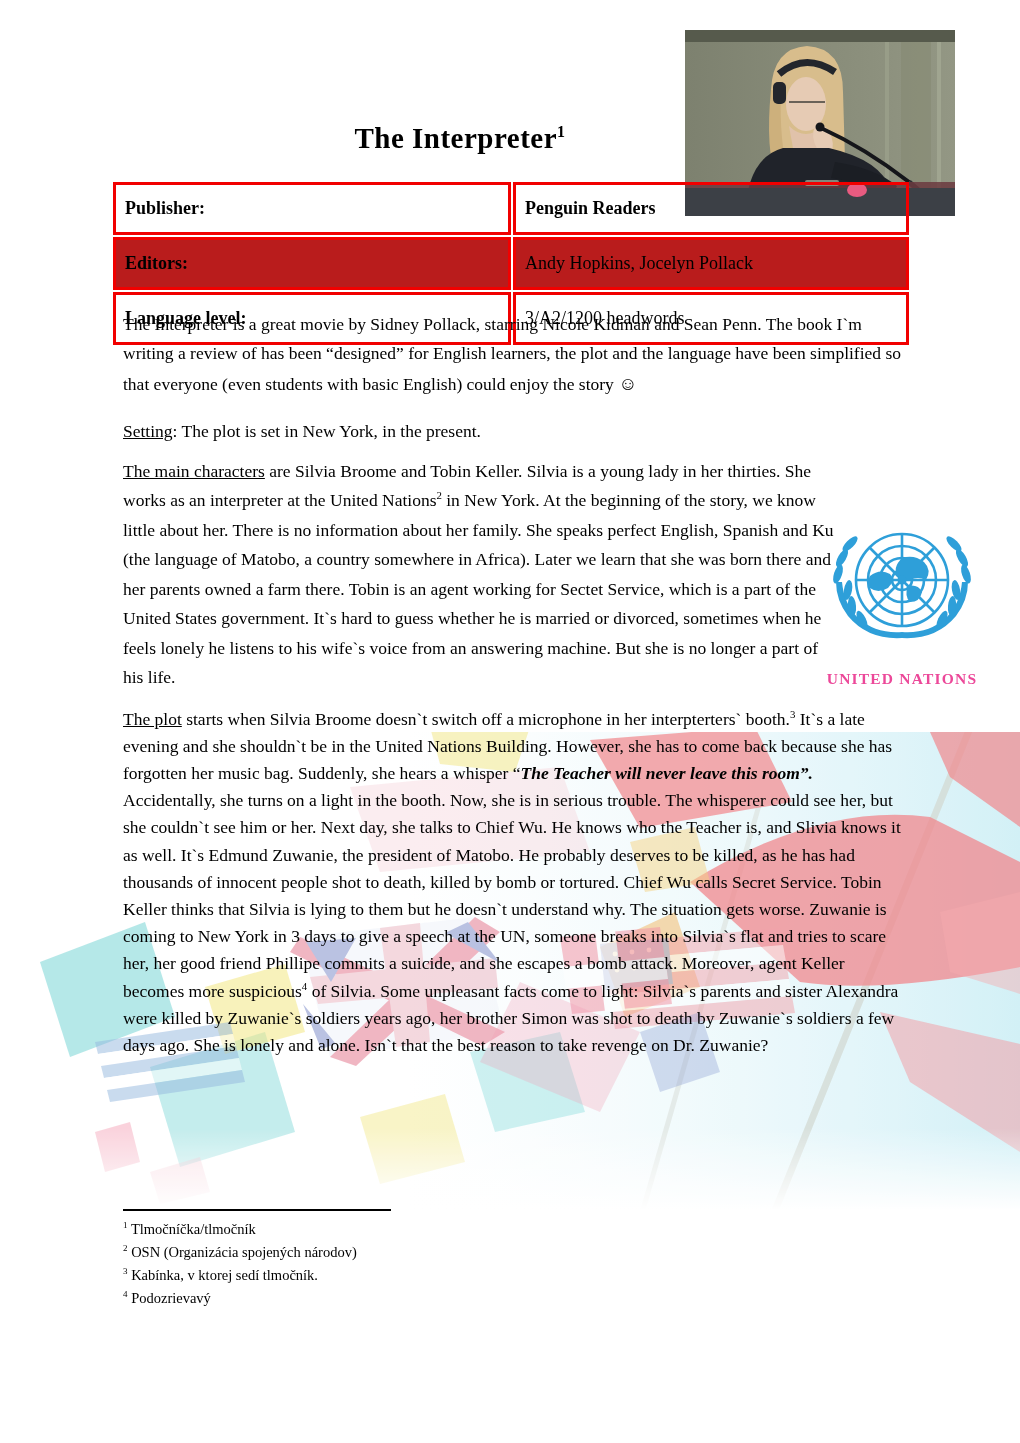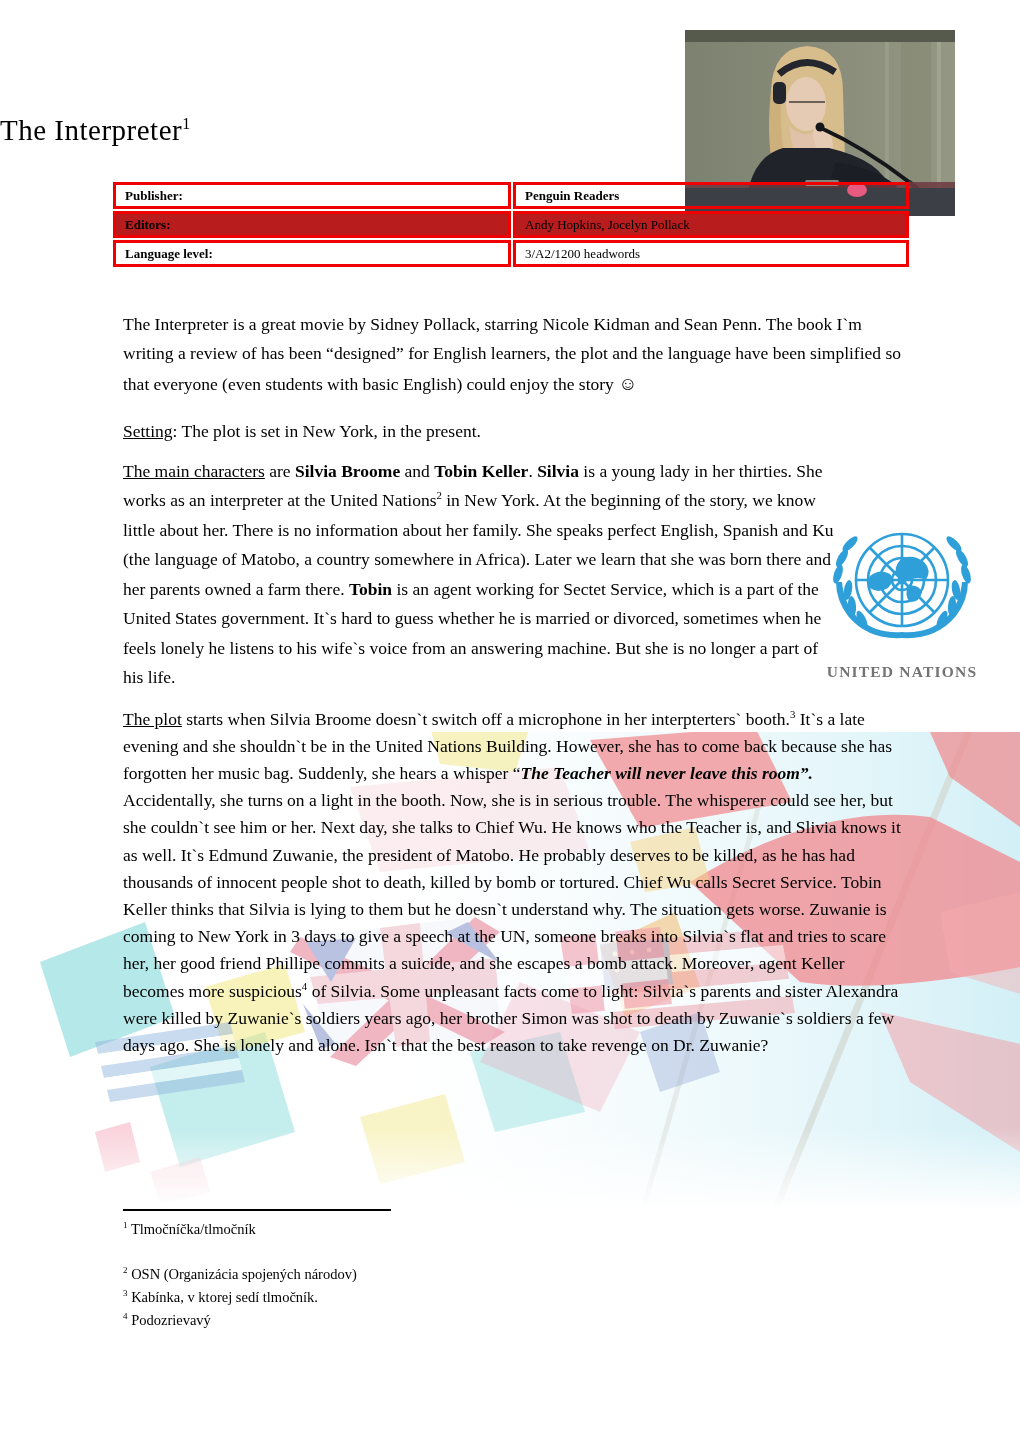--- a/index.html
+++ b/index.html
@@ -6,60 +6,60 @@
   .page{
     position:relative;width:1020px;height:1443px;background:#ffffff;
     font-family:"Liberation Serif",serif;color:#000;overflow:hidden;
   }
   
   .flags{position:absolute;left:0;top:732px;width:1020px;height:478px;z-index:0;}
   
   .photo{position:absolute;left:685px;top:30px;width:270px;height:186px;z-index:1;}
   
   .title{
-    position:absolute;left:0;top:114px;width:920px;text-align:left;
-    font-size:29px;font-weight:normal;z-index:3;letter-spacing:.5px;
+    position:absolute;left:0;top:122px;width:920px;text-align:center;
+    font-size:29px;font-weight:bold;z-index:3;letter-spacing:.5px;
   }
   .title sup{font-size:.55em;}
   
   .info-table{
     position:absolute;left:111px;top:180px;z-index:2;
     border-collapse:separate;border-spacing:2px;
   }
   .info-table td{
-    border:3px solid #f10000;font-size:13px;padding:0 9px;height:21px;
+    border:3px solid #f10000;font-size:18px;padding:13px 9px;height:21px;
     vertical-align:middle;background:transparent;font-family:Liberation Serif, serif;
   }
   .col-l{width:374px;font-weight:bold;}
   .col-r{width:372px;}
   .row-editors td{background:#b91c1c;}
   .v-bold{font-weight:bold;margin-left:44px;}
   
   .body-text{position:absolute;left:123px;top:310px;width:780px;z-index:3;
     font-size:17.5px;line-height:29.4px;}
   .body-text p{margin:0;}
   .para-setting{margin-top:18px !important;}
   .para-characters{margin-top:10px !important;width:715px;line-height:29.5px;}
   .para-plot{margin-top:13px !important;line-height:27.2px;}
   .u{text-decoration:underline;}
-  .b{font-weight:700;text-align:right;}
+  .b{font-weight:400;text-align:right;}
   .bi{font-weight:700;font-style:italic;}
   .smiley{font-size:19px;}
   .body-text sup,.footnotes sup{font-size:.62em;line-height:0;}
   
   .un{position:absolute;left:812px;top:524px;width:180px;z-index:2;text-align:center;}
   .un-caption{
-    color:#737373;font-size:15.5px;font-weight:bold;letter-spacing:1.2px;
-    margin-top:11px;white-space:nowrap;
+    color:#ec4899;font-size:15.5px;font-weight:bold;letter-spacing:1.2px;
+    margin-top:18px;white-space:nowrap;
   }
   
   .footnotes{position:absolute;left:123px;top:1209px;z-index:3;font-size:14.5px;line-height:23px;}
   .fn-rule{width:268px;border-top:2px solid #000;margin:0 0 7px 0;}
   .fn{margin:0;}
-  .fn-gap{margin-bottom:22px;}
+  .fn-gap{}
 </style>
 </head>
 <body>
 
 <div class="page">
 
   <svg class="flags" viewBox="0 0 1020 478" preserveAspectRatio="none">
     <defs>
       <linearGradient id="sky" x1="0" y1="0" x2="1" y2="0">
         <stop offset="0.40" stop-color="#e8f8fb" stop-opacity="0"></stop>

